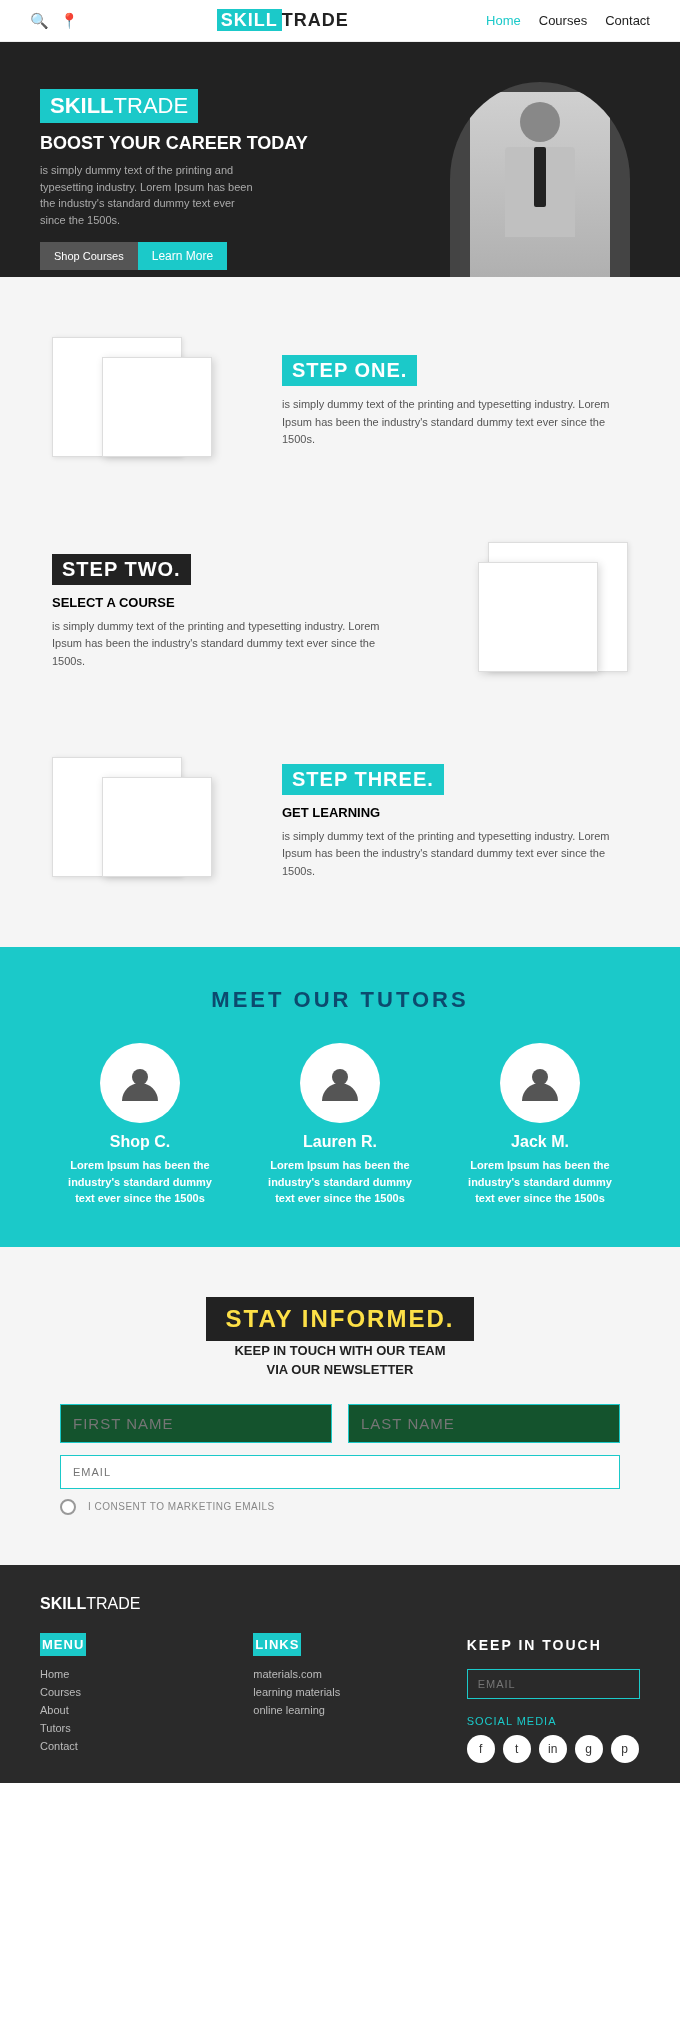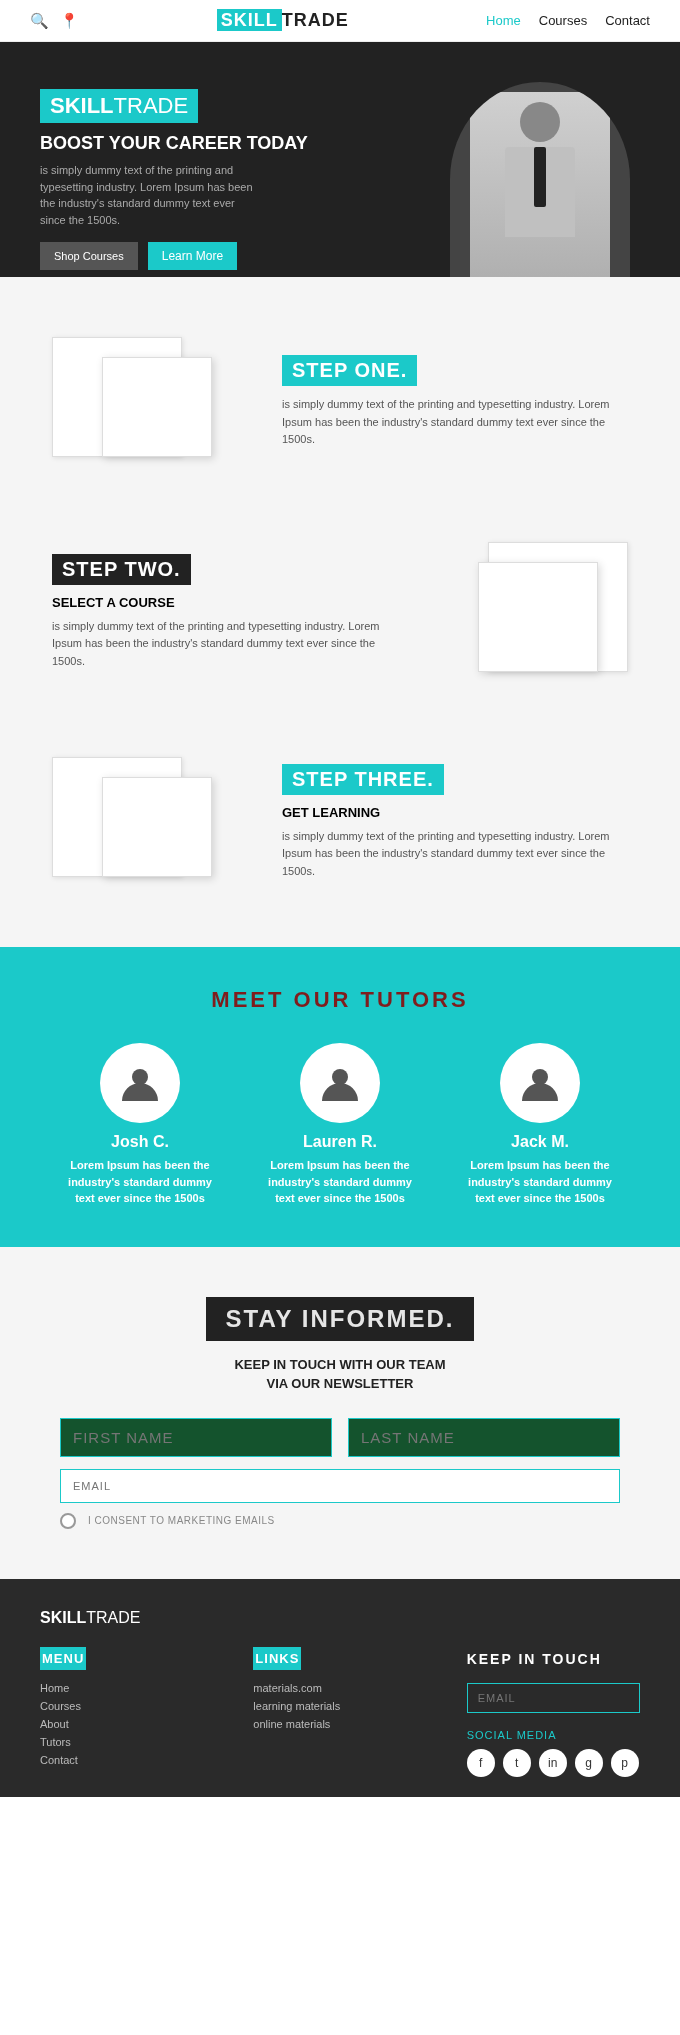--- a/index.html
+++ b/index.html
@@ -33,21 +33,21 @@
       min-height: 200px;
       position: relative;
       overflow: hidden;
     }
     .hero-left { flex: 1; }
     .hero-brand { background: #1bc9c9; display: inline-block; padding: 4px 10px; margin-bottom: 10px; }
     .hero-brand .skill { font-weight: 900; color: #fff; font-size: 22px; }
     .hero-brand .trade { font-weight: 400; color: #fff; font-size: 22px; }
     .hero h1 { font-size: 18px; font-weight: 900; color: #fff; margin-bottom: 8px; text-transform: uppercase; }
     .hero p { font-size: 11px; color: #aaa; line-height: 1.5; margin-bottom: 14px; max-width: 220px; }
-    .hero-buttons { display: flex; gap: 10px; }
+    .hero-buttons { display: flex; }
     .btn-shop { background: #555; color: #fff; border: none; padding: 7px 14px; font-size: 11px; cursor: pointer; }
     .btn-learn { background: #1bc9c9; color: #fff; border: none; padding: 7px 14px; font-size: 12px; cursor: pointer; }
     .hero-right { flex: 0 0 200px; display: flex; justify-content: center; align-items: flex-end; }
 
     
     .steps-section { background: #f5f5f5; padding: 20px 12px; }
     .step-row {
       display: flex;
       align-items: center;
       padding: 30px 40px;
@@ -83,21 +83,21 @@
 
     
     .tutors-section {
       background: #1bc9c9;
       padding: 40px 20px;
       text-align: center;
     }
     .tutors-title {
       font-size: 22px;
       font-weight: 900;
-      color: #7f1d1d;
+      color: #0c4a6e;
       letter-spacing: 3px;
       margin-bottom: 30px;
       text-transform: uppercase;
     }
     .tutors-grid { display: flex; justify-content: center; gap: 40px; flex-wrap: wrap; }
     .tutor-card { text-align: center; max-width: 160px; }
     .tutor-avatar {
       width: 80px;
       height: 80px;
       border-radius: 50%;
@@ -112,26 +112,25 @@
     .tutor-desc { font-size: 11px; color: #fff; line-height: 1.5; font-weight: 600; }
 
     
     .newsletter-section {
       background: #f5f5f5;
       padding: 50px 60px;
       text-align: center;
     }
     .newsletter-heading {
       background: #222;
-      color: #e5e5e5;
+      color: #fde047;
       display: inline-block;
       font-size: 24px;
       font-weight: 900;
       padding: 8px 20px;
-      margin-bottom: 14px;
       letter-spacing: 2px;
     }
     .newsletter-subheading {
       font-size: 13px;
       font-weight: 700;
       text-transform: uppercase;
       color: #222;
       margin-bottom: 24px;
       line-height: 1.5;
     }
@@ -308,21 +307,21 @@
   <div class="tutors-title">MEET OUR TUTORS</div>
   <div class="tutors-grid">
 
     <div class="tutor-card">
       <div class="tutor-avatar">
         <svg viewBox="0 0 44 44" fill="none" xmlns="http://www.w3.org/2000/svg">
           <circle cx="22" cy="16" r="8" fill="#555"></circle>
           <path d="M4 40c0-9.941 8.059-18 18-18s18 8.059 18 18" fill="#555"></path>
         </svg>
       </div>
-      <div class="tutor-name">Josh C.</div>
+      <div class="tutor-name">Shop C.</div>
       <div class="tutor-desc">Lorem Ipsum has been the industry's standard dummy text ever since the 1500s</div>
     </div>
 
     <div class="tutor-card">
       <div class="tutor-avatar">
         <svg viewBox="0 0 44 44" fill="none" xmlns="http://www.w3.org/2000/svg">
           <circle cx="22" cy="16" r="8" fill="#555"></circle>
           <path d="M4 40c0-9.941 8.059-18 18-18s18 8.059 18 18" fill="#555"></path>
         </svg>
       </div>
@@ -370,21 +369,21 @@
       <a href="#" class="footer-link">Courses</a>
       <a href="#" class="footer-link">About</a>
       <a href="#" class="footer-link">Tutors</a>
       <a href="#" class="footer-link">Contact</a>
     </div>
 
     <div class="footer-col">
       <div class="footer-col-title">LINKS</div>
       <a href="#" class="footer-link">materials.com</a>
       <a href="#" class="footer-link">learning materials</a>
-      <a href="#" class="footer-link">online materials</a>
+      <a href="#" class="footer-link">online learning</a>
     </div>
 
     <div class="footer-col">
       <div class="footer-col-title keep">KEEP IN TOUCH</div>
       <input class="footer-email-input" type="email" placeholder="EMAIL" style="">
       <div class="social-label">SOCIAL MEDIA</div>
       <div class="social-icons">
         <div class="social-icon">f</div>
         <div class="social-icon">t</div>
         <div class="social-icon">in</div>

